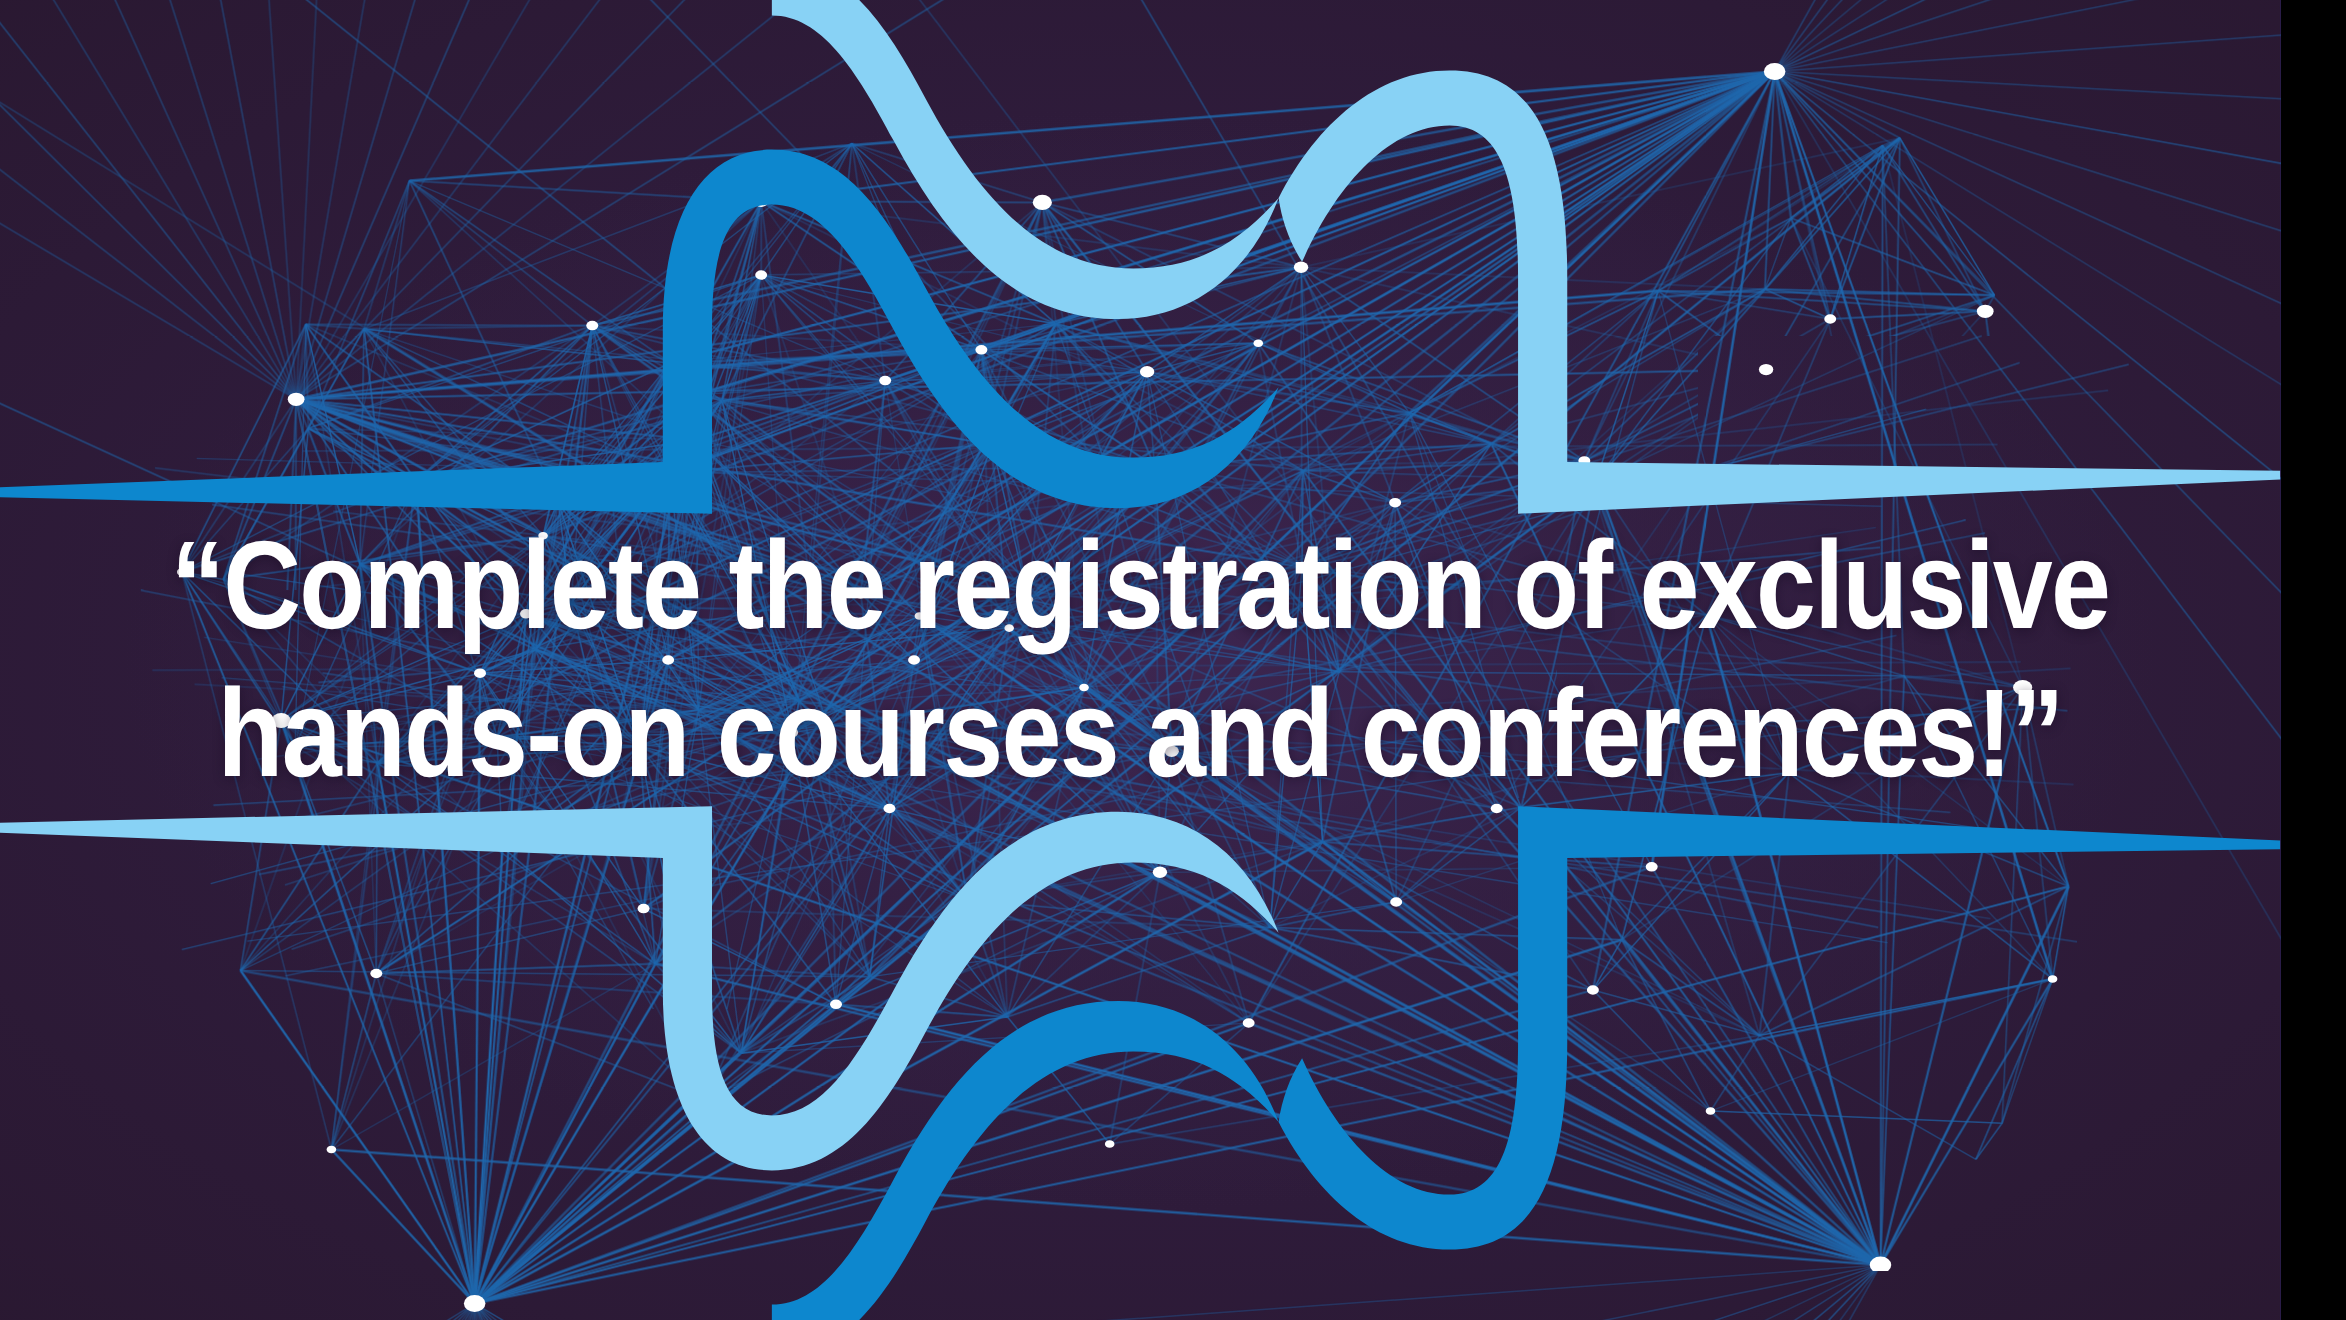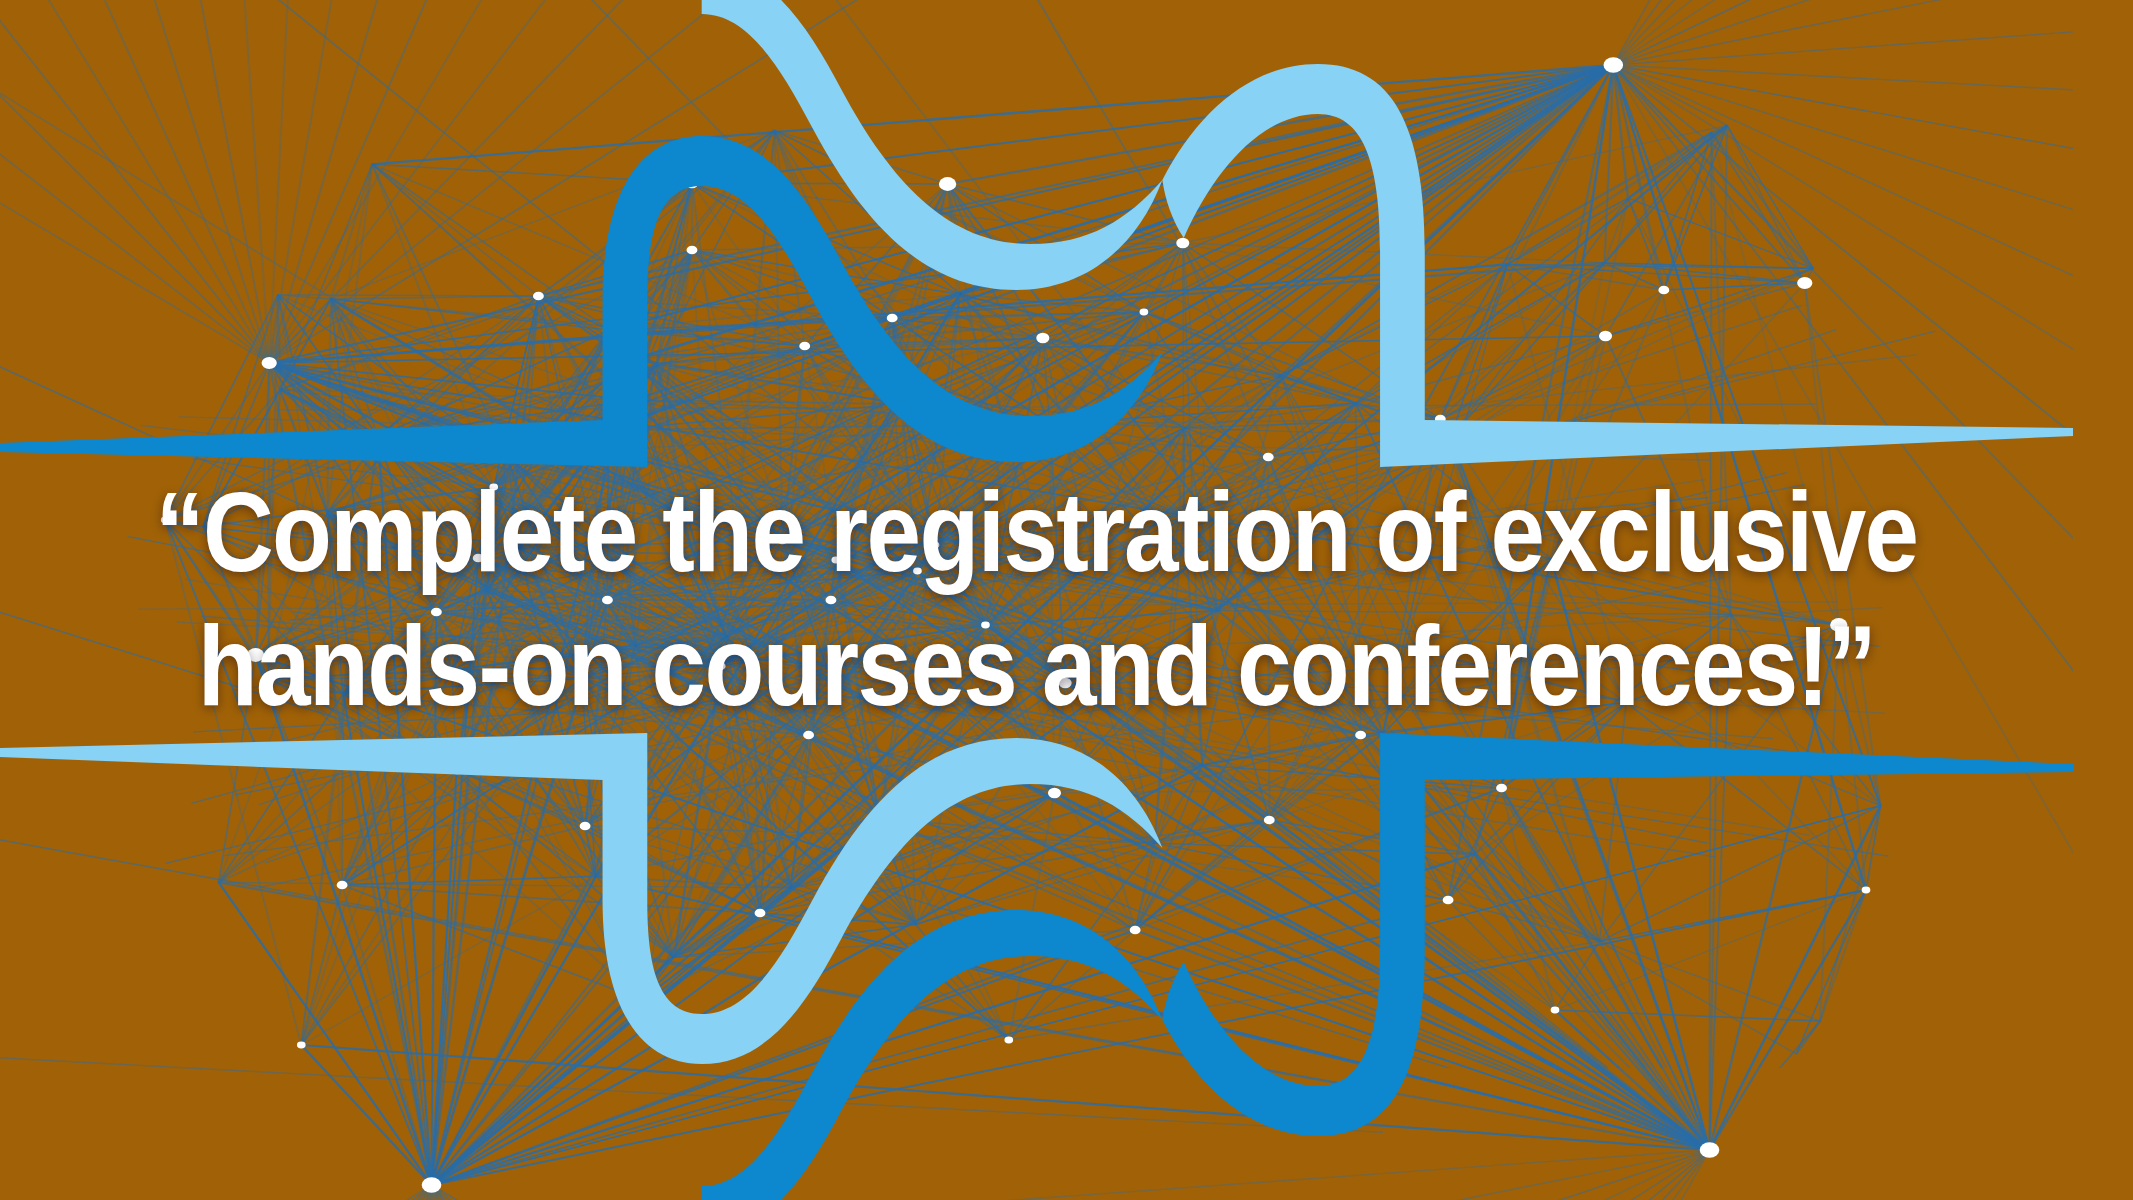--- a/index.html
+++ b/index.html
@@ -1,20 +1,20 @@
 <!DOCTYPE html>
 <html><head>
 <meta charset="utf-8">
 <style>
   html,body{margin:0;padding:0;background:#000;}
   #stage{
     position:relative;
     width:2073px;height:1200px;
     overflow:hidden;
-    background:#a16207;
+    background:#8b5cf6;
     font-family:"Liberation Sans", sans-serif;
   }
   #bg-gradient{
     position:absolute;inset:0;
     background:
       radial-gradient(ellipse 62% 58% at 50% 50%, #3d2650 0%, #35214599 38%, #2a193000 72%),
       radial-gradient(ellipse 90% 90% at 50% 50%, #341f46 0%, #291830 85%);
   }
   #net, #waves{position:absolute;inset:0;width:100%;height:100%;display:block;}
   #net{opacity:1;}

